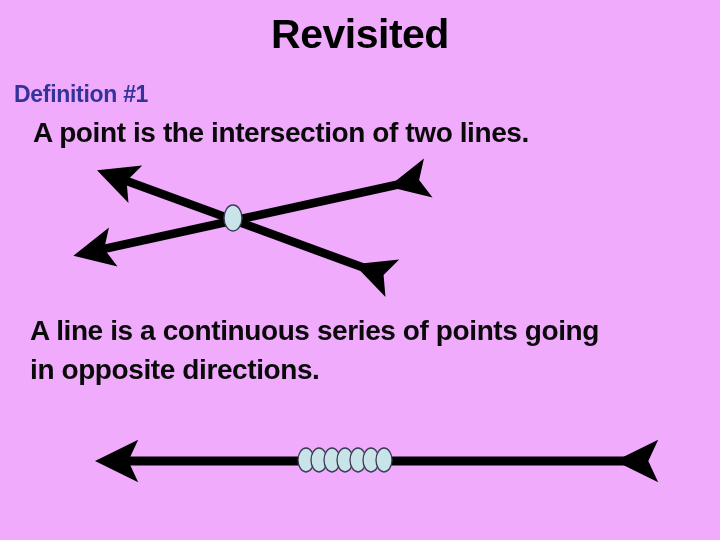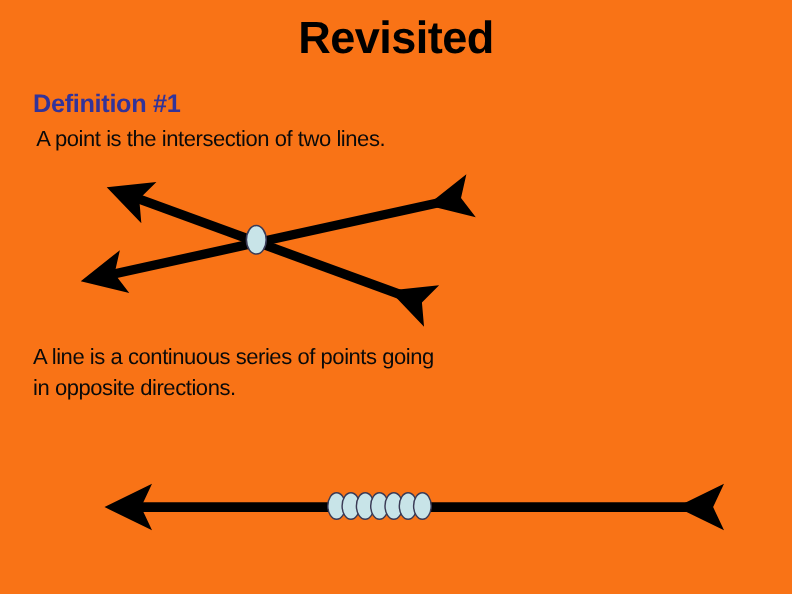--- a/index.html
+++ b/index.html
@@ -10,21 +10,21 @@
   }
   body {
     font-family: "Liberation Sans", sans-serif;
     -webkit-font-smoothing: antialiased;
   }
 
   #slide {
     position: relative;
     width: 720px;
     height: 540px;
-    background: #f97316;
+    background: #f0abfc;
     overflow: hidden;
   }
 
   
   .slide-title {
     position: absolute;
     left: 0;
     top: 12px;
     width: 720px;
     text-align: center;
@@ -39,28 +39,28 @@
   
   .def-heading {
     position: absolute;
     font-size: 23px;
     font-weight: bold;
     color: #333399;
     letter-spacing: -0.3px;
     white-space: nowrap;
     line-height: 1.05;
   }
-  #def1-heading { left: 30px; top: 82px; }
+  #def1-heading { left: 14px; top: 82px; }
   #def2-heading { left: 30px; top: 280px; }
 
   
   .def-body {
     position: absolute;
-    font-size: 20px;
-    font-weight: normal;
+    font-size: 28px;
+    font-weight: bold;
     color: #000000;
     letter-spacing: -0.4px;
     line-height: 1.38;
     white-space: nowrap;
     color: #0a0a0a;
   }
   #def1-body { left: 33px; top: 114px; }
   #def2-body {
     left: 30px;
     top: 312px;

